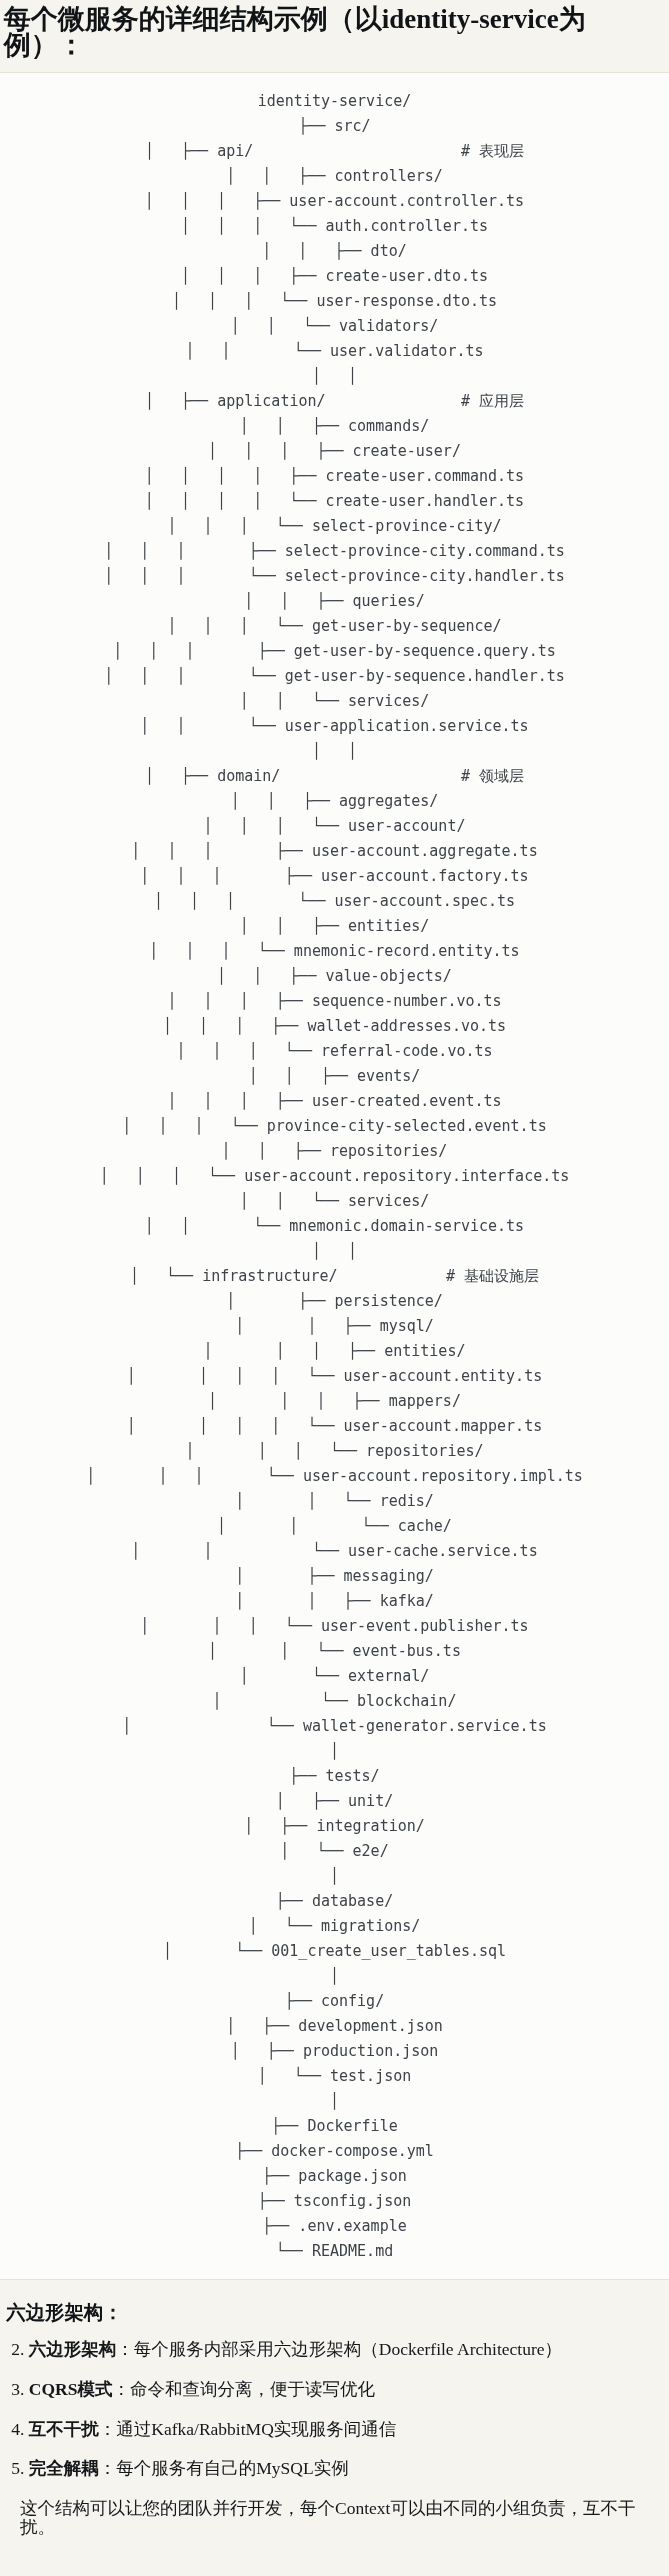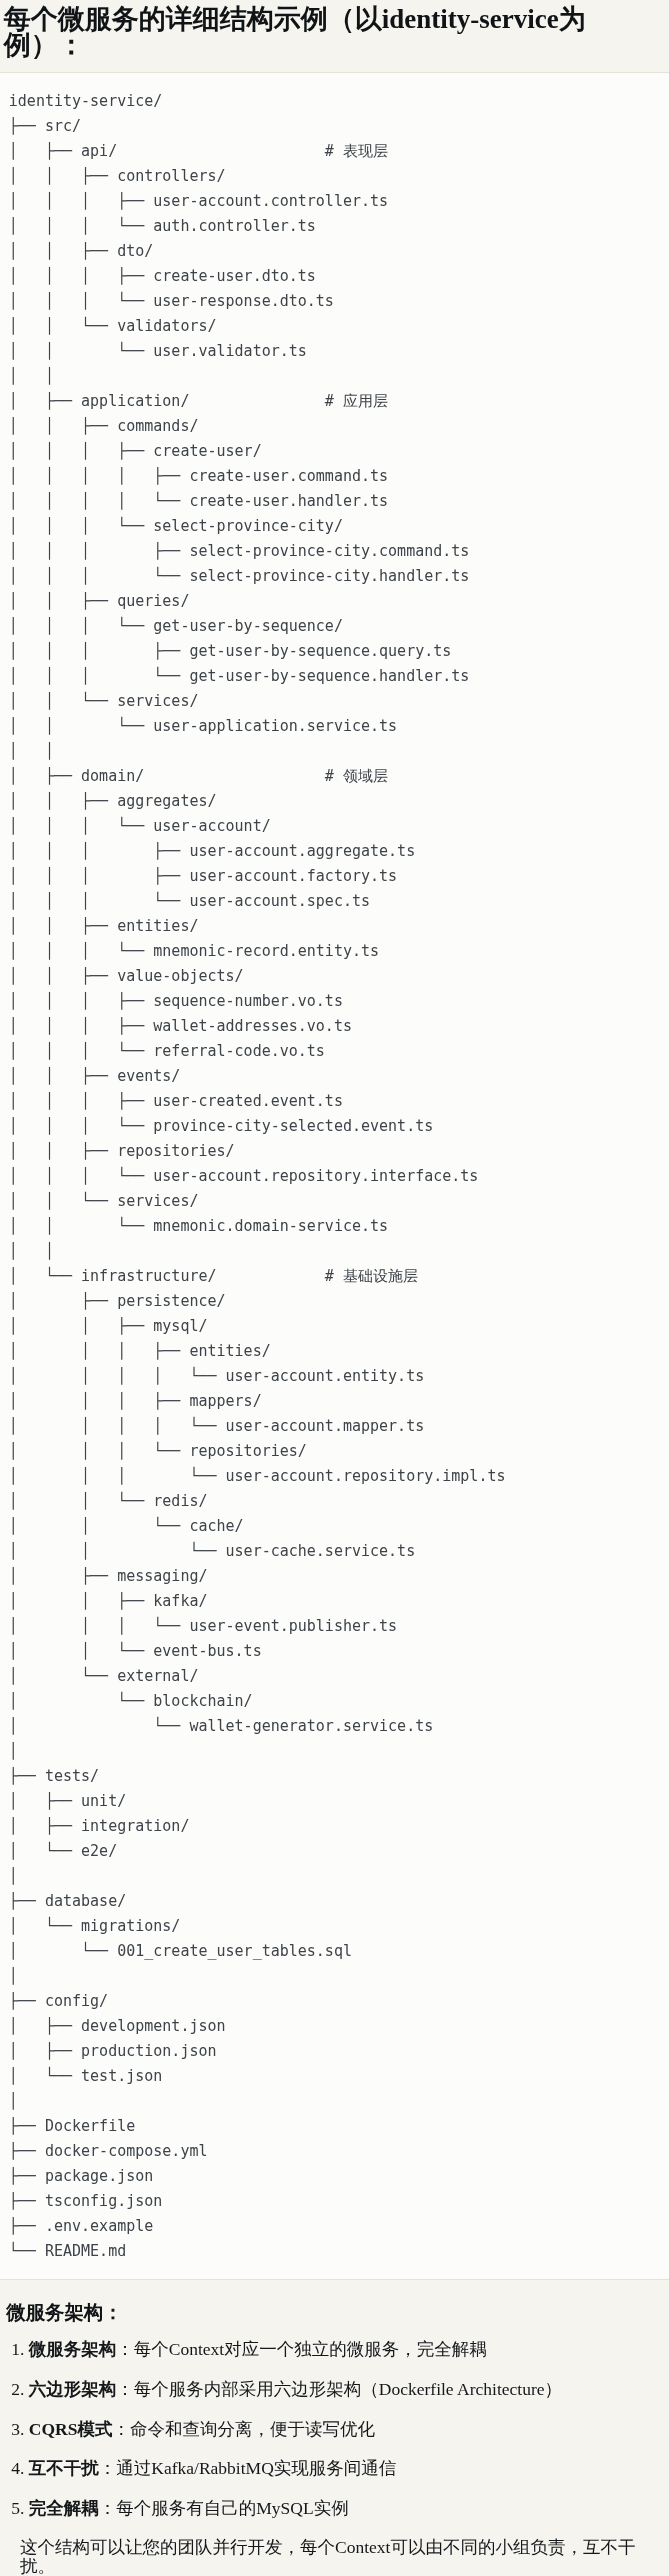--- a/index.html
+++ b/index.html
@@ -28,20 +28,21 @@
     padding: 16.3px 8.8px 15px 8.8px;
     background: #fcfcfa;
     border-top: 0.6px solid #e4e2d9;
     border-bottom: 0.6px solid #e4e2d9;
     font-family: "DejaVu Sans Mono", monospace;
     font-size: 15px;
     line-height: 25px;
     color: #3d4349;
     white-space: pre;
     overflow: hidden;
+    text-align: center;
   }
   .notes {
     padding: 0 5px;
   }
   .notes-heading {
     margin: 20px 0 0 1.3px;
     font-size: 19.4px;
     line-height: 25px;
     font-weight: bold;
     color: #111417;
@@ -158,26 +159,23 @@
 │
 ├── Dockerfile
 ├── docker-compose.yml
 ├── package.json
 ├── tsconfig.json
 ├── .env.example
 └── README.md</code></pre>
 
 <div class="notes">
 
-  <div class="notes-heading">微服务架构：</div>
+  <div class="notes-heading">六边形架构：</div>
 
   <ol class="notes-list">
-    <li>
-      <span class="num">1.</span><b>微服务架构</b><span>：每个Context对应一个独立的微服务，完全解耦</span>
-    </li>
     <li>
       <span class="num">2.</span><b>六边形架构</b><span>：每个服务内部采用六边形架构（Dockerfile Architecture）</span>
     </li>
     <li>
       <span class="num">3.</span><b>CQRS模式</b><span>：命令和查询分离，便于读写优化</span>
     </li>
     <li>
       <span class="num">4.</span><b>互不干扰</b><span>：通过Kafka/RabbitMQ实现服务间通信</span>
     </li>
     <li>

